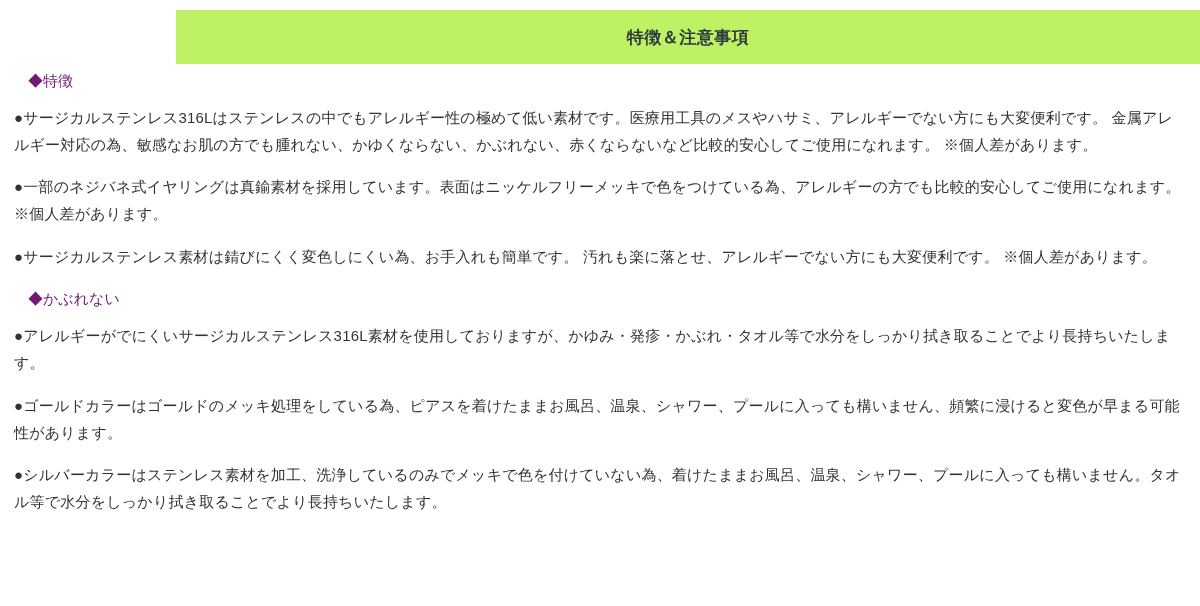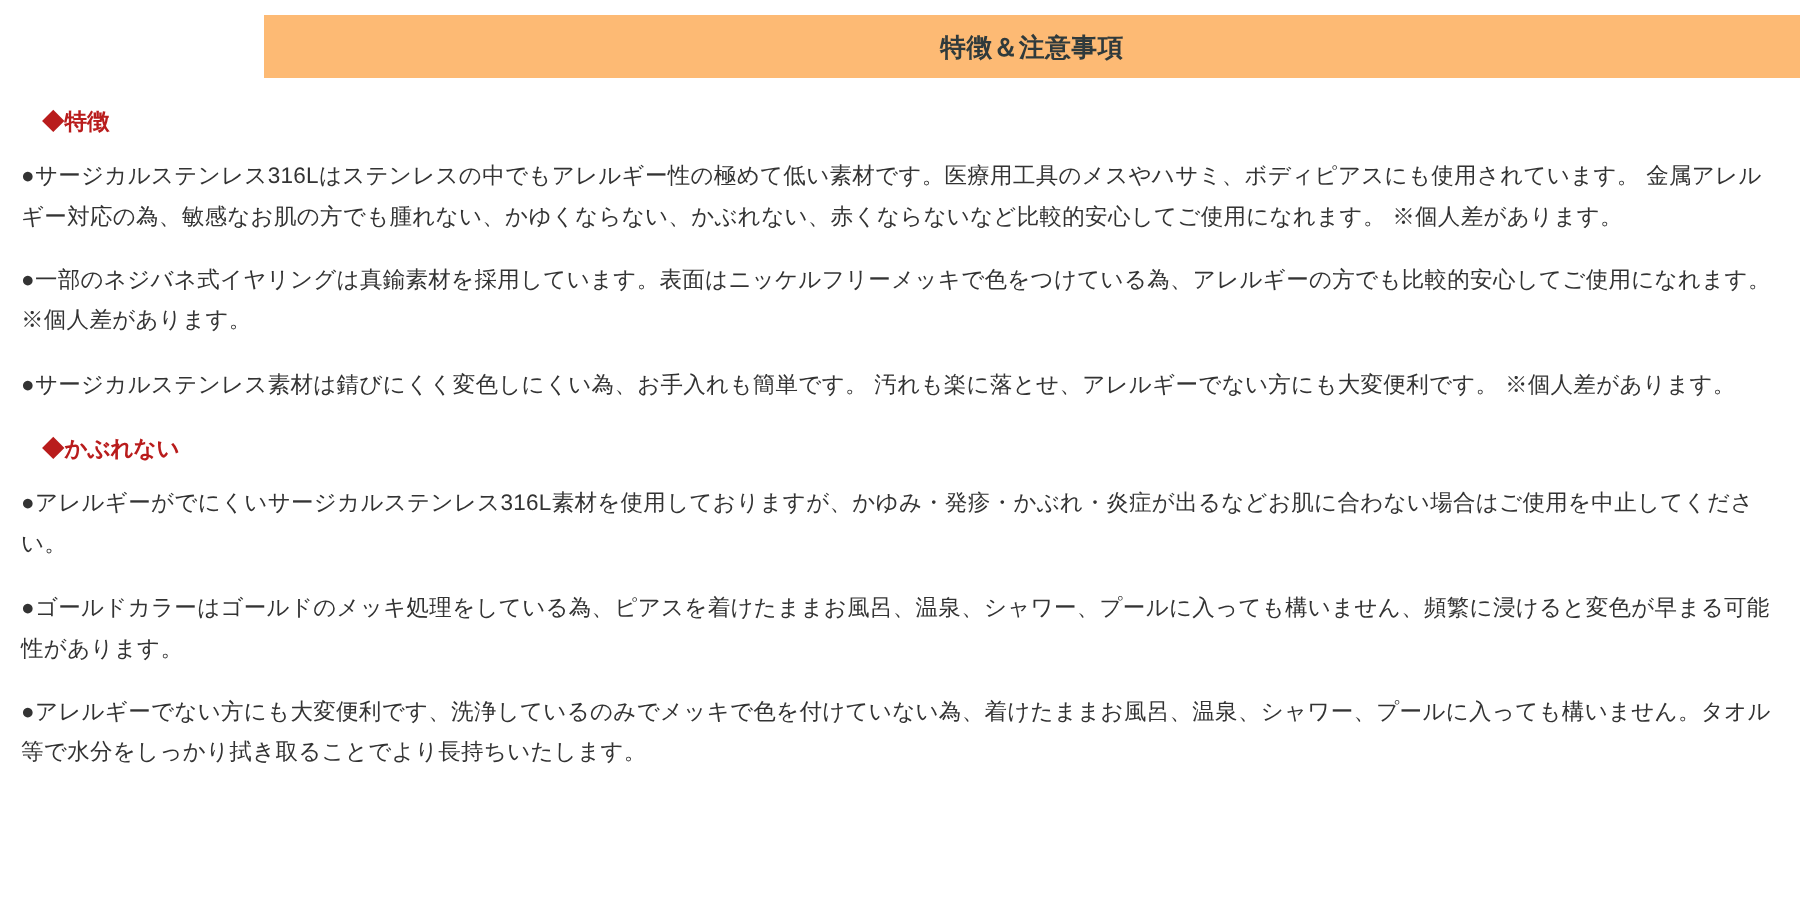--- a/index.html
+++ b/index.html
@@ -18,44 +18,44 @@
     position: relative;
     width: 1200px;
     height: 606px;
     box-sizing: border-box;
   }
   .header-bar {
     position: absolute;
     left: 176px;
     top: 10px;
     width: 1024px;
-    height: 42px;
-    background: #fdba74;
+    height: 54px;
+    background: #bef264;
     display: flex;
     align-items: center;
     justify-content: center;
   }
   .header-title {
     font-size: 17px;
     font-weight: bold;
     color: #2f3a3c;
     letter-spacing: 0.5px;
   }
   .content {
     position: absolute;
     left: 0;
     top: 52px;
     width: 1200px;
     padding: 0 18px 0 14px;
     box-sizing: border-box;
   }
   .section-heading {
     font-size: 15px;
-    font-weight: bold;
-    color: #b91c1c;
+    font-weight: normal;
+    color: #701a75;
     margin: 20px 0 6px 14px;
   }
   .para {
     font-size: 15px;
     line-height: 1.78;
     color: #333333;
     margin: 0 0 16px 0;
     text-align: left;
     letter-spacing: 0.2px;
   }
@@ -68,23 +68,23 @@
 
 <div class="page">
 
   <div class="header-bar">
     <div class="header-title">特徴＆注意事項</div>
   </div>
 
   <div class="content">
 
     <div class="section-heading">◆特徴</div>
-    <p class="para para-first">●サージカルステンレス316Lはステンレスの中でもアレルギー性の極めて低い素材です。医療用工具のメスやハサミ、ボディピアスにも使用されています。 金属アレルギー対応の為、敏感なお肌の方でも腫れない、かゆくならない、かぶれない、赤くならないなど比較的安心してご使用になれます。 ※個人差があります。</p>
+    <p class="para para-first">●サージカルステンレス316Lはステンレスの中でもアレルギー性の極めて低い素材です。医療用工具のメスやハサミ、アレルギーでない方にも大変便利です。 金属アレルギー対応の為、敏感なお肌の方でも腫れない、かゆくならない、かぶれない、赤くならないなど比較的安心してご使用になれます。 ※個人差があります。</p>
     <p class="para">●一部のネジバネ式イヤリングは真鍮素材を採用しています。表面はニッケルフリーメッキで色をつけている為、アレルギーの方でも比較的安心してご使用になれます。 ※個人差があります。</p>
     <p class="para">●サージカルステンレス素材は錆びにくく変色しにくい為、お手入れも簡単です。 汚れも楽に落とせ、アレルギーでない方にも大変便利です。 ※個人差があります。</p>
 
     <div class="section-heading">◆かぶれない</div>
-    <p class="para para-first">●アレルギーがでにくいサージカルステンレス316L素材を使用しておりますが、かゆみ・発疹・かぶれ・炎症が出るなどお肌に合わない場合はご使用を中止してください。</p>
+    <p class="para para-first">●アレルギーがでにくいサージカルステンレス316L素材を使用しておりますが、かゆみ・発疹・かぶれ・タオル等で水分をしっかり拭き取ることでより長持ちいたします。</p>
     <p class="para">●ゴールドカラーはゴールドのメッキ処理をしている為、ピアスを着けたままお風呂、温泉、シャワー、プールに入っても構いません、頻繁に浸けると変色が早まる可能性があります。</p>
-    <p class="para">●アレルギーでない方にも大変便利です、洗浄しているのみでメッキで色を付けていない為、着けたままお風呂、温泉、シャワー、プールに入っても構いません。タオル等で水分をしっかり拭き取ることでより長持ちいたします。</p>
+    <p class="para">●シルバーカラーはステンレス素材を加工、洗浄しているのみでメッキで色を付けていない為、着けたままお風呂、温泉、シャワー、プールに入っても構いません。タオル等で水分をしっかり拭き取ることでより長持ちいたします。</p>
 
   </div>
 </div>
 
 </body></html>

